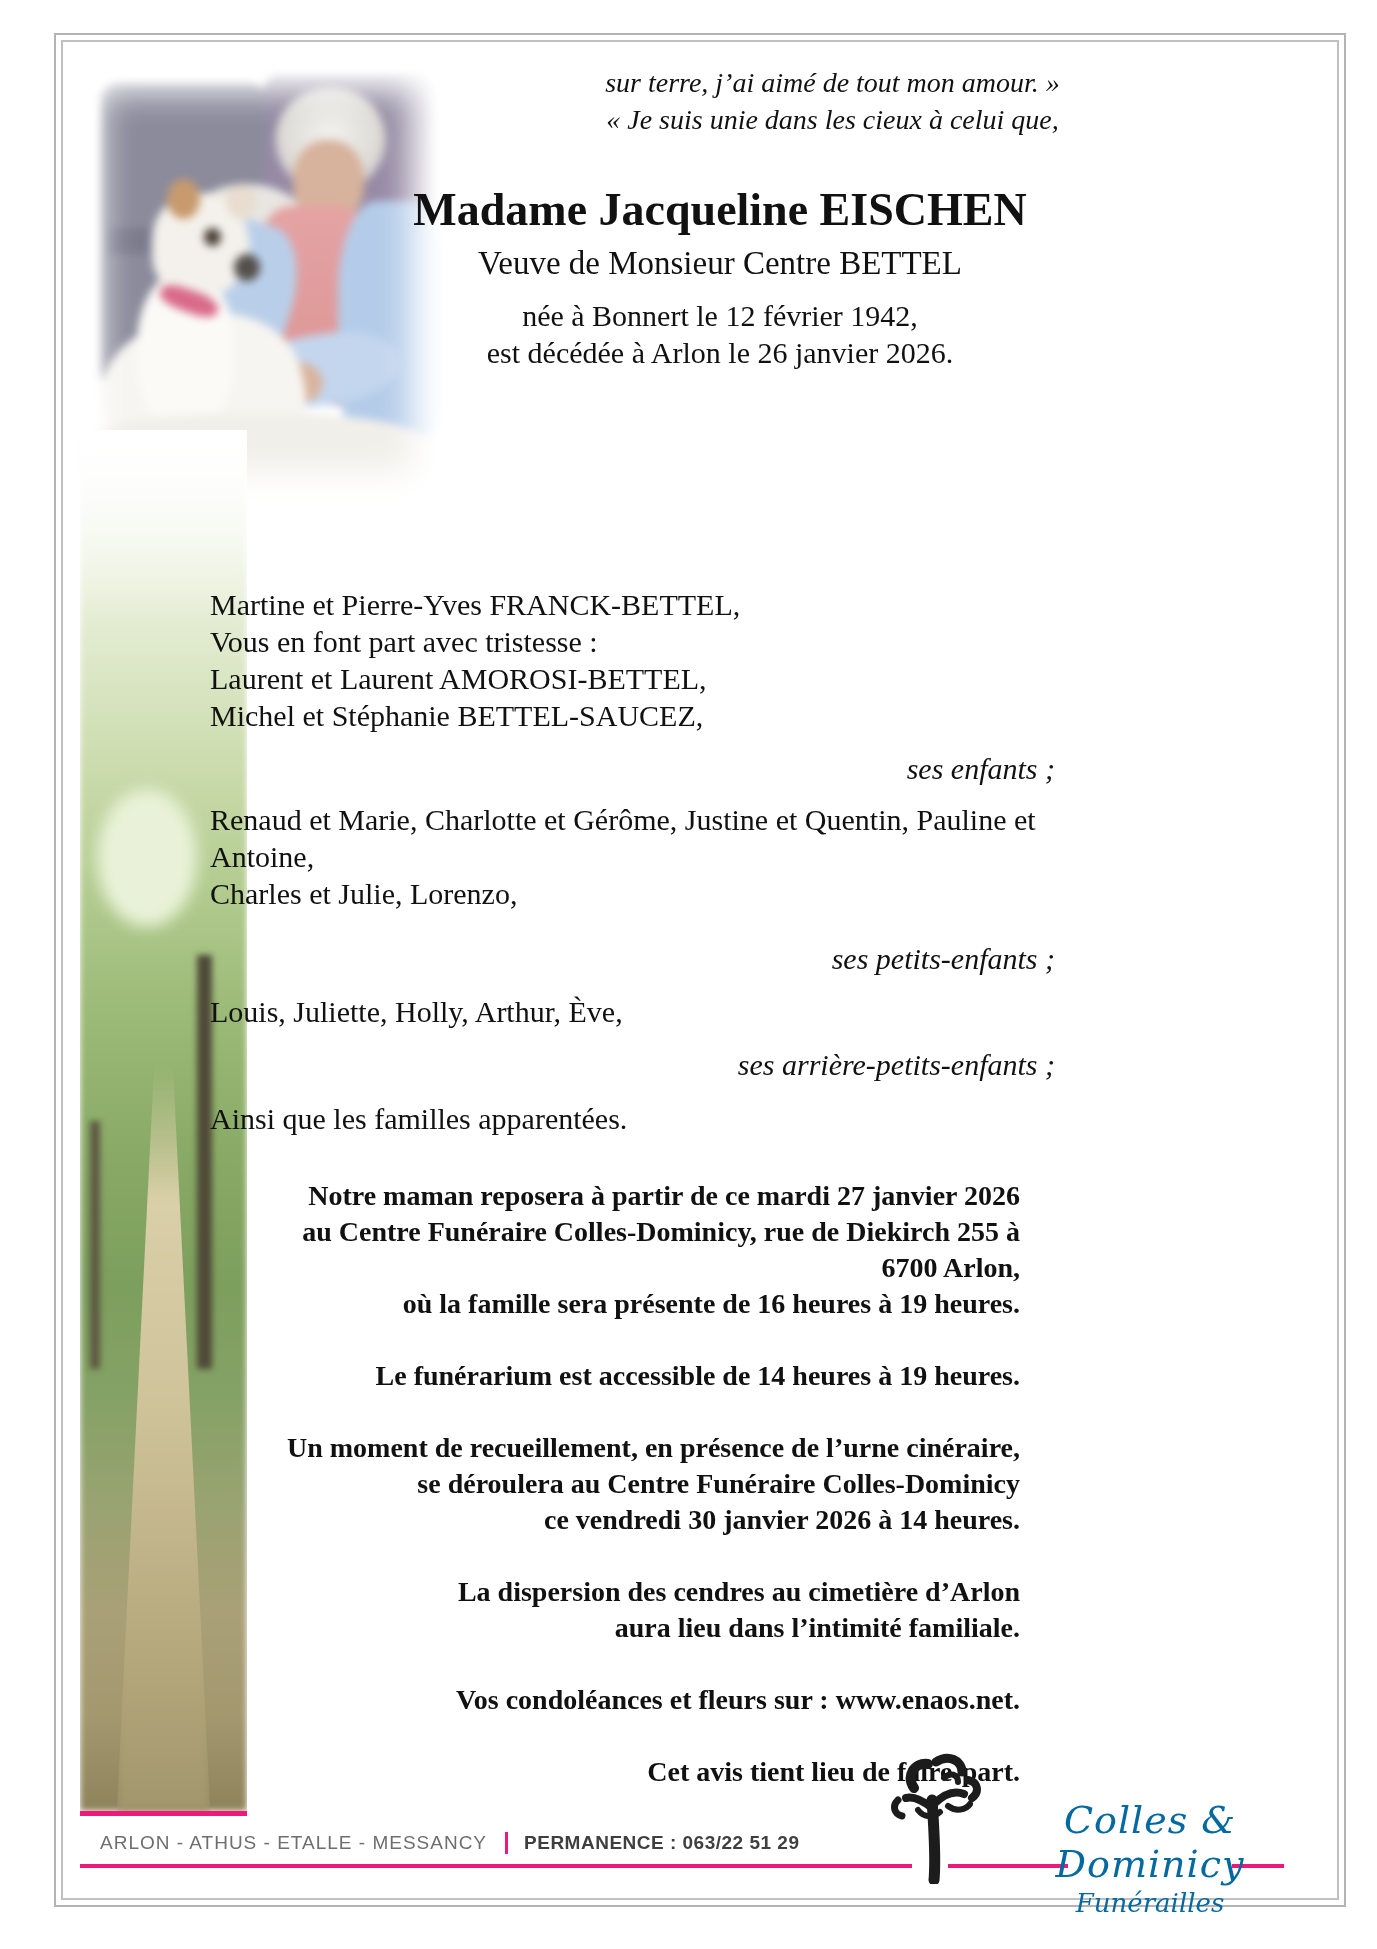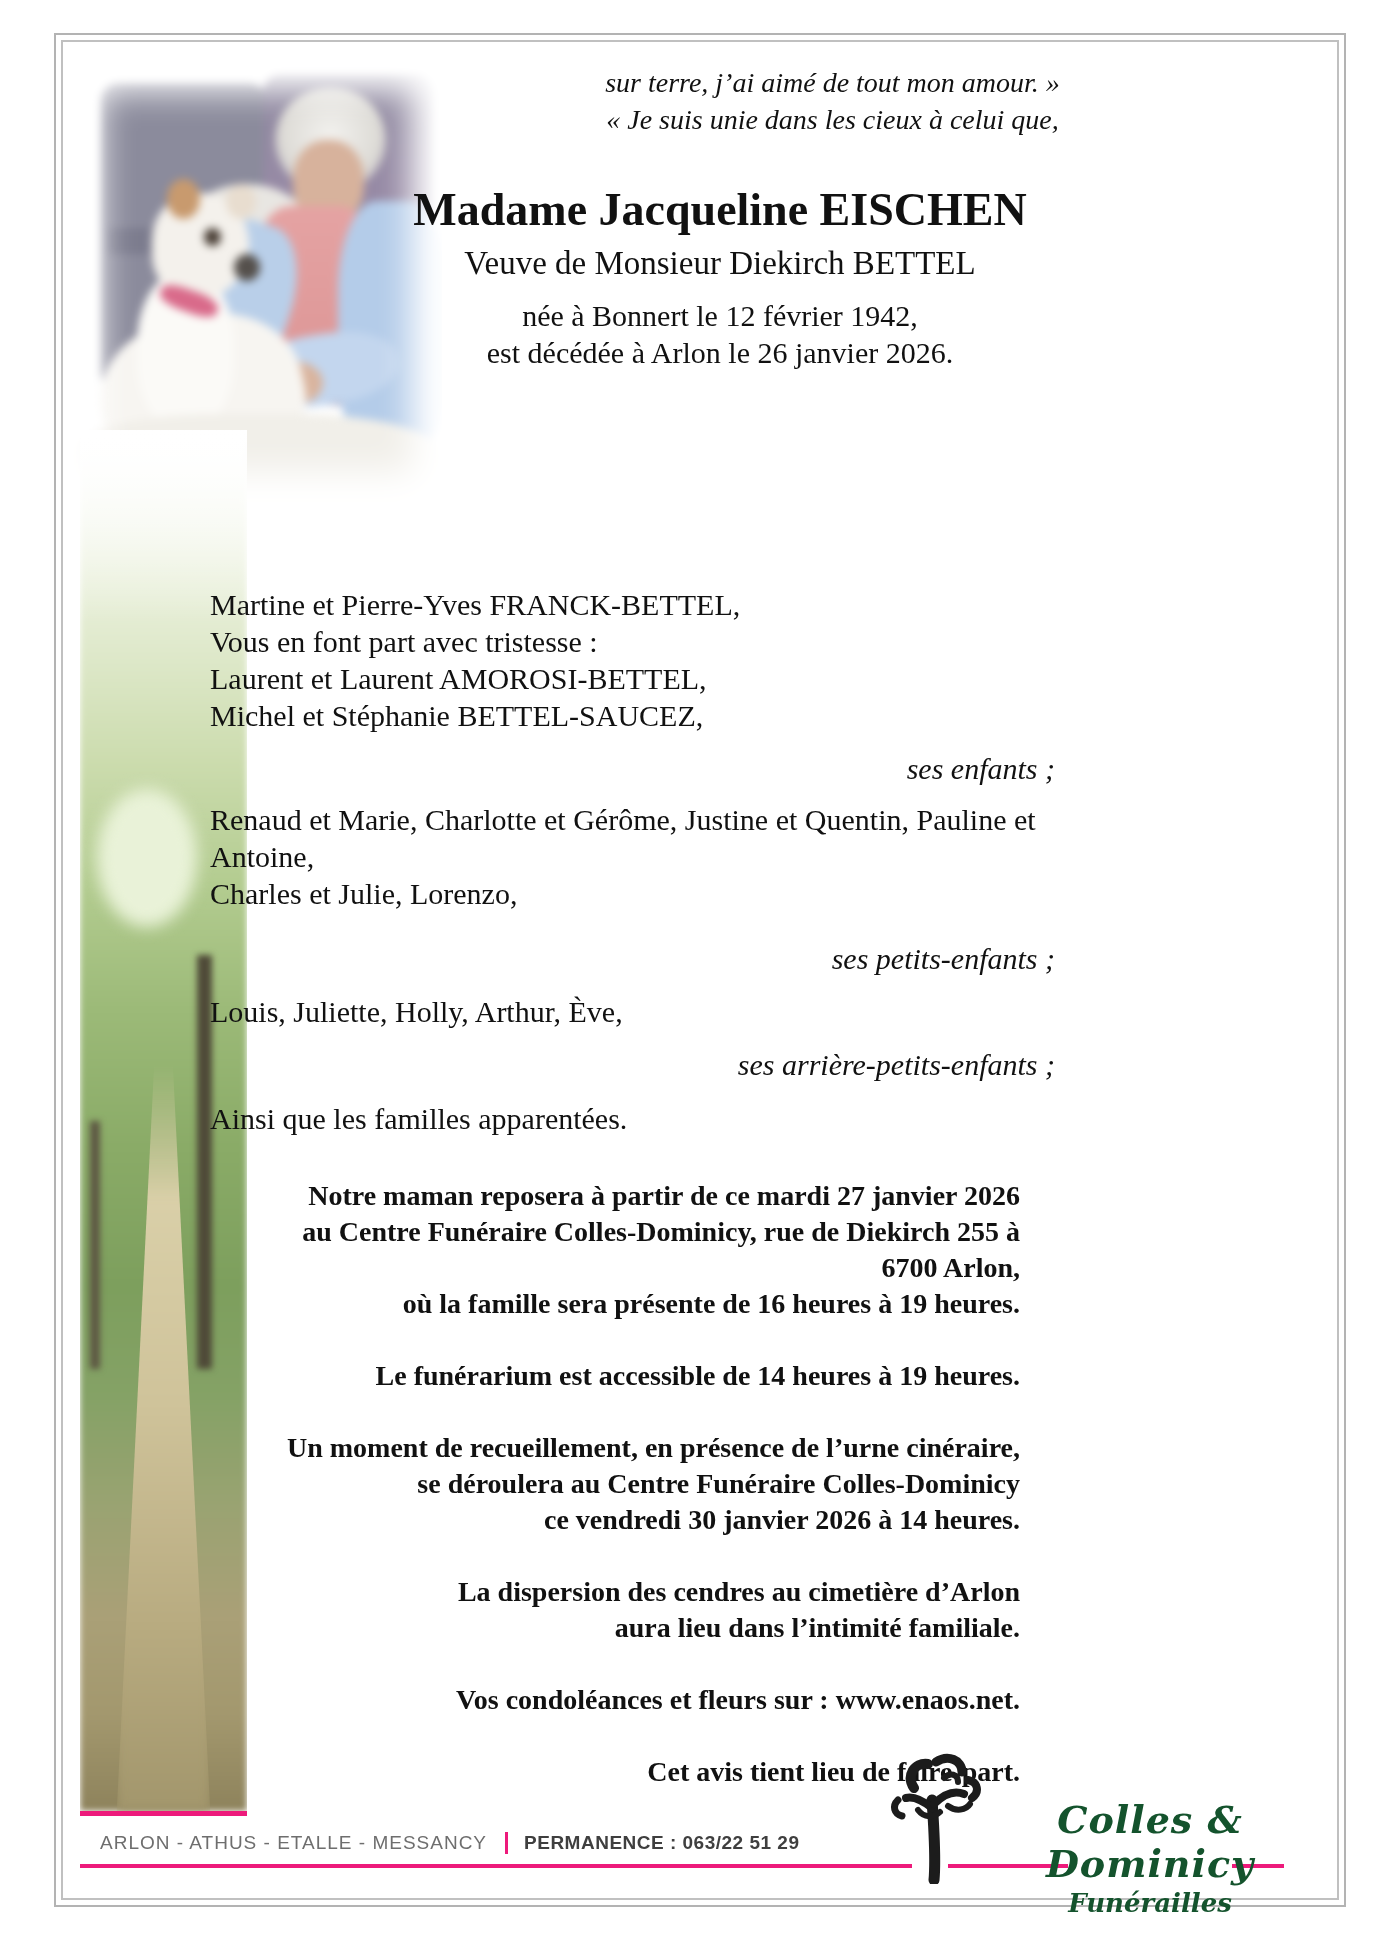--- a/index.html
+++ b/index.html
@@ -102,21 +102,21 @@
   .footer-small .perm { color: #3f3f3f; font-weight: bold; letter-spacing: 0.5px; }
   .pink-bar { display: inline-block; width: 3px; height: 22px; background: #ed1a7b;
     margin: 0 16px 0 18px; }
   .pink-line { position: absolute; top: 1864px; height: 4px; background: #ed1a7b; }
   .pl1 { left: 80px; width: 832px; }
   .pl2 { left: 948px; width: 120px; }
   .pl3 { left: 1232px; width: 52px; }
 
   .logo-tree { position: absolute; left: 884px; top: 1748px; width: 104px; height: 136px; }
   .brand { position: absolute; left: 1000px; top: 1798px; width: 300px; text-align: center;
-    font-family: "DejaVu Serif", serif; font-style: italic; font-weight: bold; color: #14532d; }
+    font-family: "DejaVu Serif", serif; font-style: italic; font-weight: normal; color: #0369a1; }
   .brand-name { font-size: 38px; line-height: 44px; letter-spacing: 1px; }
   .brand-sub { font-size: 26px; line-height: 30px; margin-top: 2px; }
 </style>
 </head>
 <body>
 
 <div class="frame-outer"></div>
 <div class="frame-inner"></div>
 
 <div class="portrait">
@@ -154,21 +154,21 @@
   <div class="s-fadetop"></div>
 </div>
 
 <div class="quote">
   <div>sur terre, j’ai aimé de tout mon amour. »</div>
   <div>« Je suis unie dans les cieux à celui que,</div>
 </div>
 
 <div class="heading">
   <div class="name">Madame Jacqueline EISCHEN</div>
-  <div class="widow">Veuve de Monsieur Diekirch BETTEL</div>
+  <div class="widow">Veuve de Monsieur Centre BETTEL</div>
   <div class="dates">
     <div>née à Bonnert le 12 février 1942,</div>
     <div>est décédée à Arlon le 26 janvier 2026.</div>
   </div>
 </div>
 
 <div class="family">
   <div>Martine et Pierre-Yves FRANCK-BETTEL,</div>
   <div>Vous en font part avec tristesse :</div>
   <div>Laurent et Laurent AMOROSI-BETTEL,</div>

